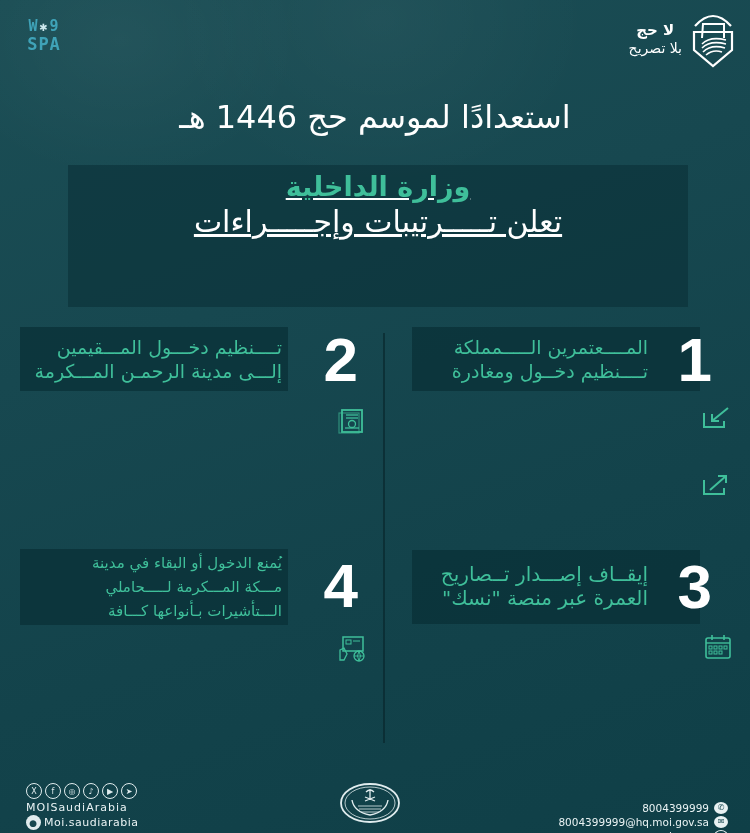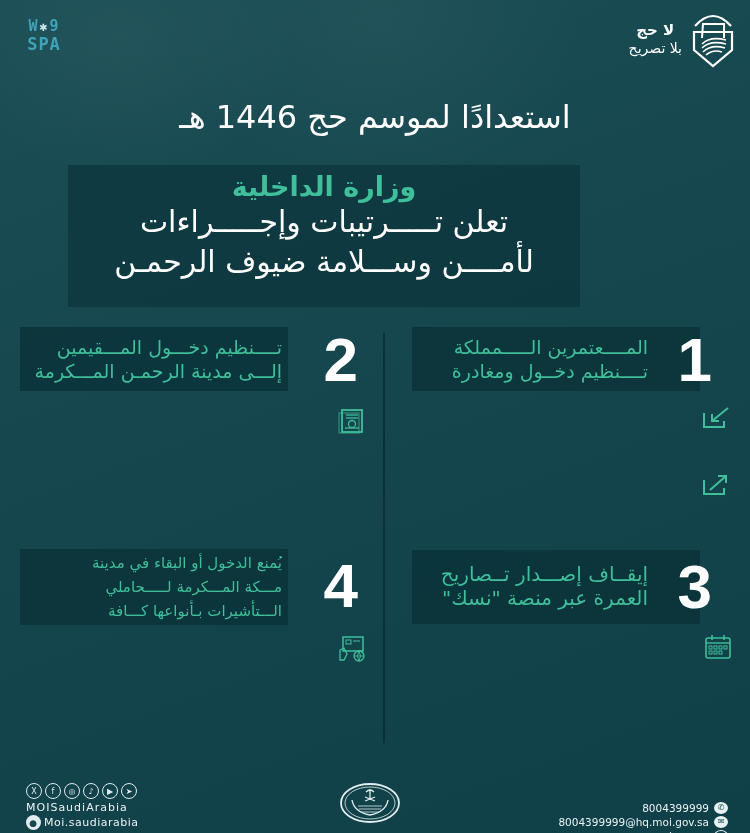--- a/index.html
+++ b/index.html
@@ -32,23 +32,23 @@
   .nohajj-text .l1 { font-size: 15px; font-weight: bold; }
   .nohajj-text .l2 { font-size: 14px; }
   .nohajj-icon { width: 46px; height: 62px; }
 
   .main-title {
     position: absolute; top: 98px; left: 0; width: 750px; text-align: center;
     font-size: 32px; font-weight: normal; direction: rtl; color: #ffffff;
   }
 
   .intro-box {
-    position: absolute; left: 68px; top: 165px; width: 512px; height: 142px;
+    position: absolute; left: 68px; top: 165px; width: 620px; height: 142px;
     background: rgba(10, 45, 52, 0.55);
-    text-align: center; direction: rtl;
+    text-align: center; direction: rtl; text-decoration: underline;
   }
   .intro-box .ministry { font-size: 27px; font-weight: bold; color: #3fbf9a; margin-top: 6px; }
   .intro-box .line { font-size: 30px; color: #ffffff; line-height: 40px; letter-spacing: 1px; }
 
   .divider { position: absolute; left: 383px; top: 333px; width: 2px; height: 410px; background: rgba(8,40,46,0.7); }
 
   .section { position: absolute; direction: rtl; }
   .sec-head {
     position: absolute; background: rgba(10, 48, 55, 0.75);
     display: flex; align-items: center; direction: rtl;
@@ -97,21 +97,20 @@
       <path d="M12 36 Q20 28 36 32 M12 40 Q20 32 36 36 M13 44 Q21 36 35 40 M16 47 Q23 41 32 44" fill="none" stroke="#fff" stroke-width="1.6"></path>
     </svg>
   </div>
 </div>
 
 <div class="main-title">استعدادًا لموسم حج 1446 هـ</div>
 
 <div class="intro-box">
   <div class="ministry">وزارة الداخلية</div>
   <div class="line">تعلن تـــــرتيبات وإجـــــراءات</div>
-  <div class="line">لأمــــن وســـلامة ضيوف الرحمـن</div>
 </div>
 
 <div class="divider"></div>
 
 <div class="section">
   <div class="sec-head" style="left:412px; top:327px; width:288px; height:64px; padding-right:0;">
     <div class="sec-num" style="position:absolute; right:-12px; top:2px;">1</div>
     <div style="position:absolute; right:52px; top:8px; text-align:right;">
       <div class="sec-title">المــــعتمرين الـــــمملكة</div>
       <div class="sec-title">تــــنظيم دخــول ومغادرة</div>

